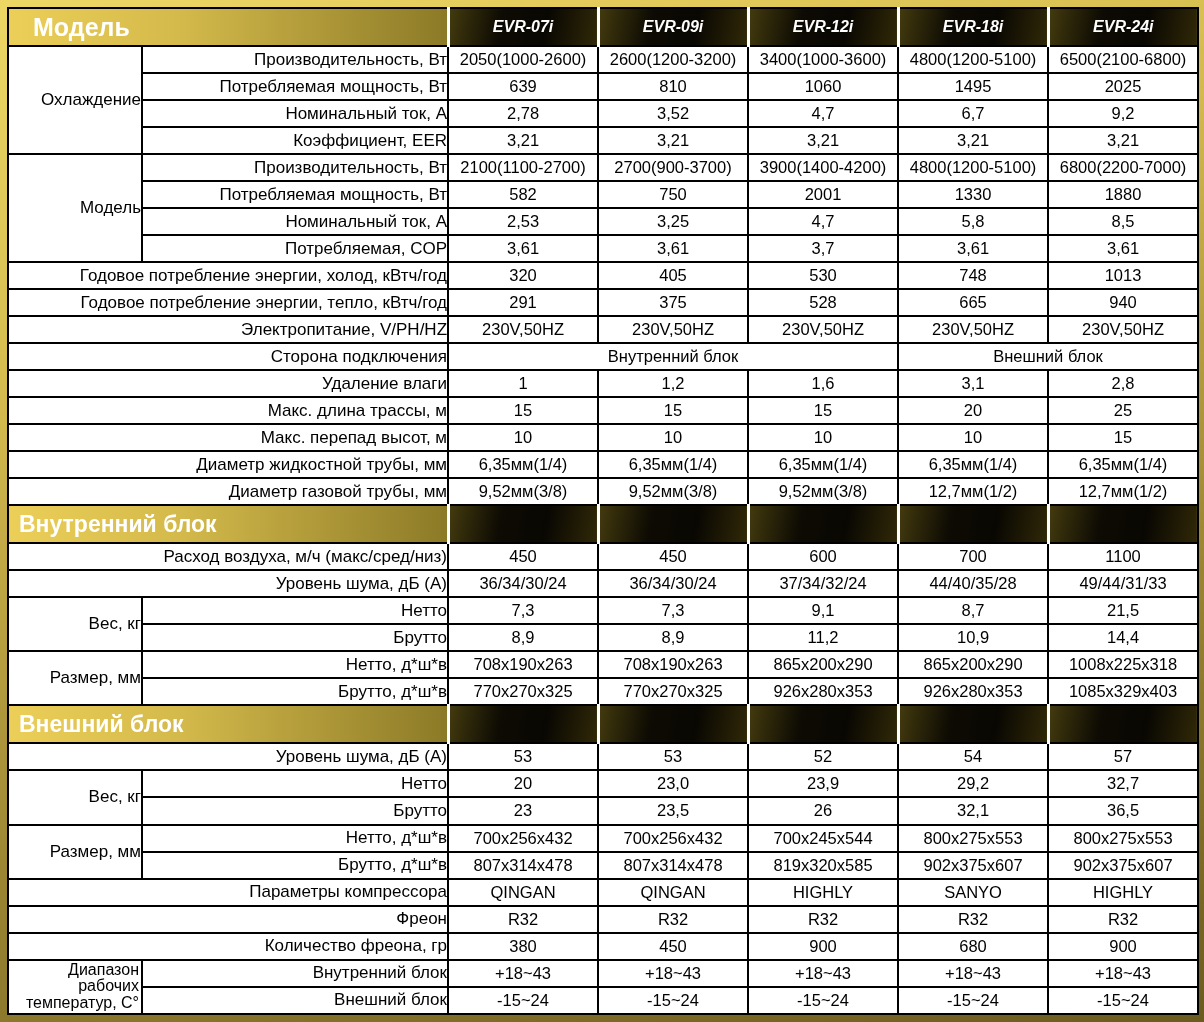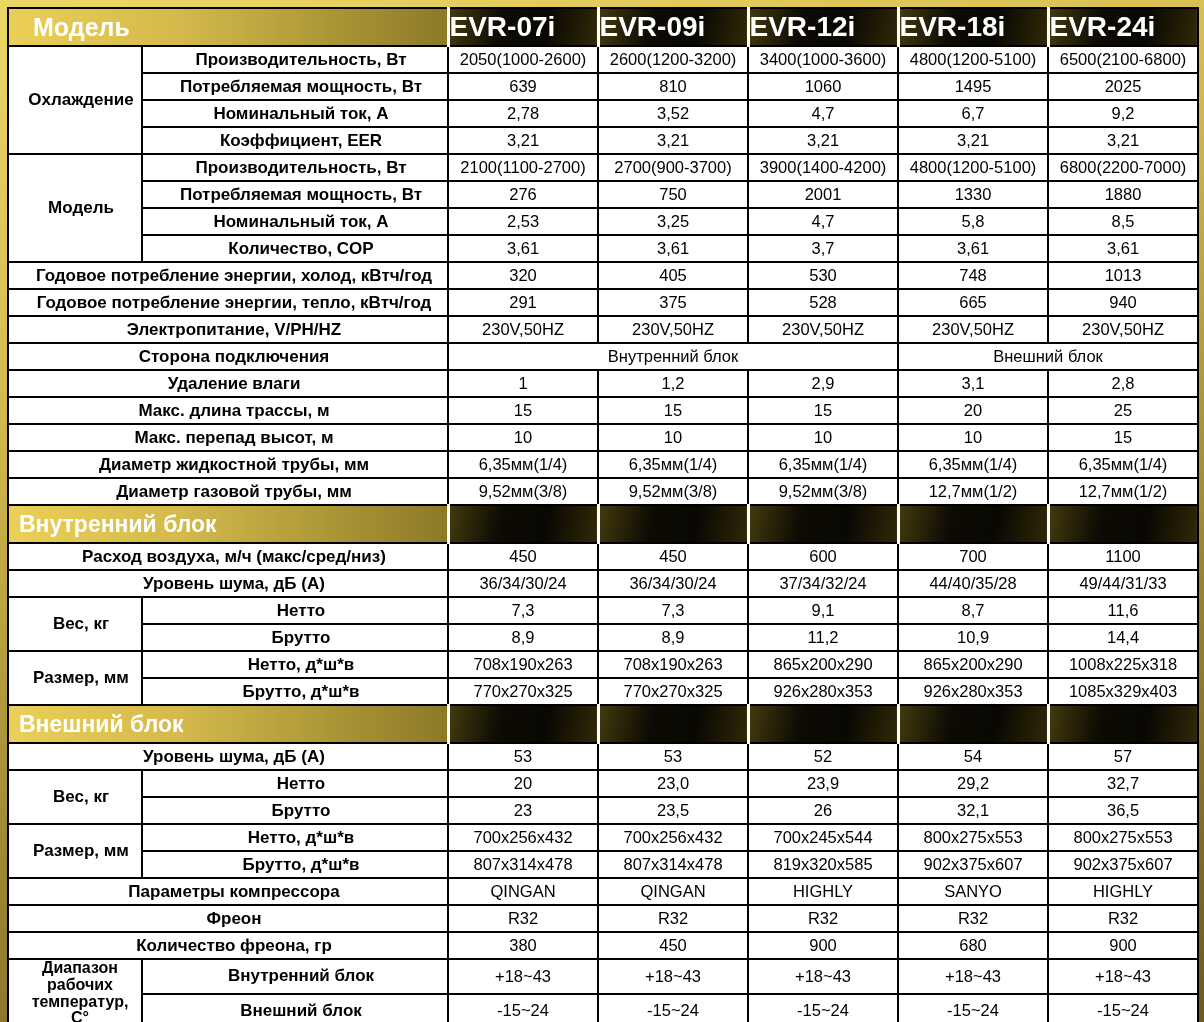--- a/index.html
+++ b/index.html
@@ -13,35 +13,36 @@
     border-collapse:collapse; table-layout:fixed; background:#ffffff;
   }
   td {
     border:2px solid #000; overflow:hidden; white-space:nowrap;
     vertical-align:middle; color:#000;
   }
   tr { height:27px; }
   tr.tall { height:38px; }
   td.val { text-align:center; font-size:16.5px; font-weight:400; }
   td.cat, td.param, td.full {
-    font-size:17px; font-weight:700; text-align:center; padding-left:12px;
+    font-size:17px; font-weight:400; text-align:right; padding-left:12px;
   }
   td.small3 { font-size:16px; line-height:1.05; white-space:normal; padding-right:2px; }
   td.model-label {
     background:linear-gradient(90deg,#eccf58 0%,#d3b94b 40%,#8c7a27 100%);
     color:#fff; font-size:25px; font-weight:700; text-align:left; padding-left:24px;
   }
   td.section-gold {
     background:linear-gradient(90deg,#eccf58 0%,#d3b94b 40%,#8c7a27 100%);
     color:#fff; font-size:23px; font-weight:700; text-align:left; padding-left:10px;
   }
   td.model-head {
     background:linear-gradient(100deg,#433a0e 0%,#0d0b03 35%,#090702 65%,#302807 100%);
-    color:#fff; font-size:28px; font-weight:700; text-align:left;
+    color:#fff; font-size:16px; font-weight:700; text-align:center;
     border-left:3px solid #fff;
+    font-style:italic;
   }
   td.dark {
     background:linear-gradient(100deg,#433a0e 0%,#0d0b03 35%,#090702 65%,#302807 100%);
     border-left:3px solid #fff;
   }
 </style>
 </head>
 <body>
 
 <div class="frame">
@@ -101,36 +102,36 @@
           <td class="cat" rowspan="4">Модель</td>
           <td class="param">Производительность, Вт</td>
           <td class="val">2100(1100-2700)</td>
           <td class="val">2700(900-3700)</td>
           <td class="val">3900(1400-4200)</td>
           <td class="val">4800(1200-5100)</td>
           <td class="val">6800(2200-7000)</td>
         </tr>
         <tr>
           <td class="param">Потребляемая мощность, Вт</td>
-          <td class="val">276</td>
+          <td class="val">582</td>
           <td class="val">750</td>
           <td class="val">2001</td>
           <td class="val">1330</td>
           <td class="val">1880</td>
         </tr>
         <tr>
           <td class="param">Номинальный ток, А</td>
           <td class="val">2,53</td>
           <td class="val">3,25</td>
           <td class="val">4,7</td>
           <td class="val">5,8</td>
           <td class="val">8,5</td>
         </tr>
         <tr>
-          <td class="param">Количество, COP</td>
+          <td class="param">Потребляемая, COP</td>
           <td class="val">3,61</td>
           <td class="val">3,61</td>
           <td class="val">3,7</td>
           <td class="val">3,61</td>
           <td class="val">3,61</td>
         </tr>
         <tr>
           <td class="full" colspan="2">Годовое потребление энергии, холод, кВтч/год</td>
           <td class="val">320</td>
           <td class="val">405</td>
@@ -156,21 +157,21 @@
         </tr>
         <tr>
           <td class="full" colspan="2">Сторона подключения</td>
           <td class="val" colspan="3">Внутренний блок</td>
           <td class="val" colspan="2">Внешний блок</td>
         </tr>
         <tr>
           <td class="full" colspan="2">Удаление влаги</td>
           <td class="val">1</td>
           <td class="val">1,2</td>
-          <td class="val">2,9</td>
+          <td class="val">1,6</td>
           <td class="val">3,1</td>
           <td class="val">2,8</td>
         </tr>
         <tr>
           <td class="full" colspan="2">Макс. длина трассы, м</td>
           <td class="val">15</td>
           <td class="val">15</td>
           <td class="val">15</td>
           <td class="val">20</td>
           <td class="val">25</td>
@@ -223,21 +224,21 @@
           <td class="val">44/40/35/28</td>
           <td class="val">49/44/31/33</td>
         </tr>
         <tr>
           <td class="cat" rowspan="2">Вес, кг</td>
           <td class="param">Нетто</td>
           <td class="val">7,3</td>
           <td class="val">7,3</td>
           <td class="val">9,1</td>
           <td class="val">8,7</td>
-          <td class="val">11,6</td>
+          <td class="val">21,5</td>
         </tr>
         <tr>
           <td class="param">Брутто</td>
           <td class="val">8,9</td>
           <td class="val">8,9</td>
           <td class="val">11,2</td>
           <td class="val">10,9</td>
           <td class="val">14,4</td>
         </tr>
         <tr>

